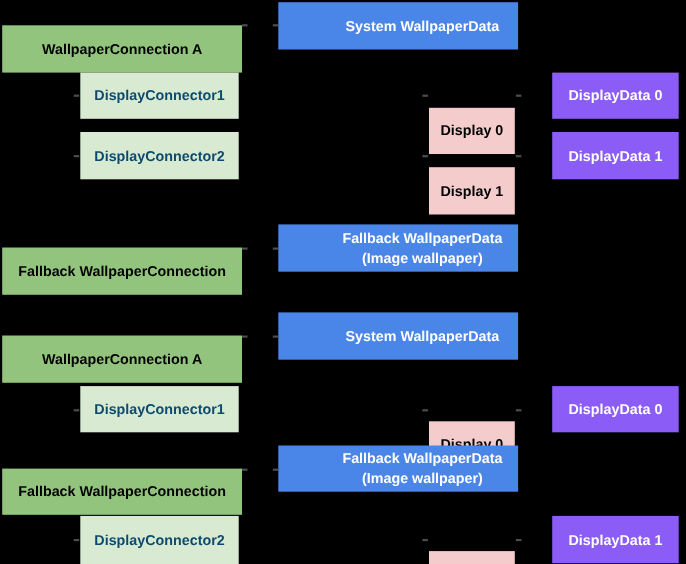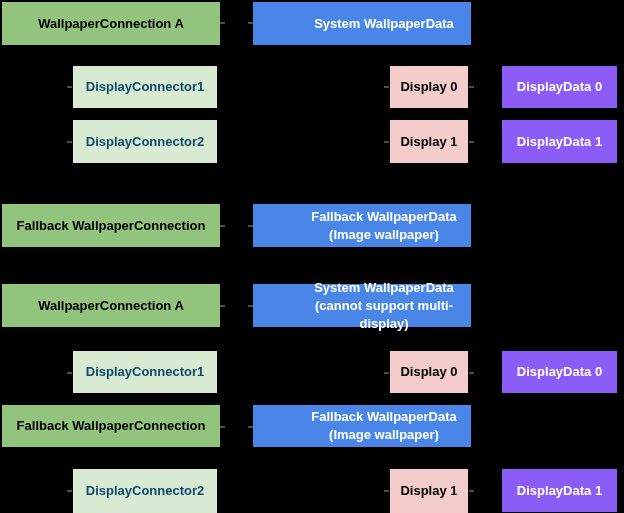--- a/index.html
+++ b/index.html
@@ -16,24 +16,24 @@
     display: flex;
     flex-direction: column;
     align-items: center;
     justify-content: center;
     text-align: center;
     font-weight: bold;
     font-size: 13px;
     line-height: 18px;
     box-sizing: border-box;
   }
-  .green   { background: #93c47d; color: #000000; }
+  .green   { background: #93c47d; color: #000000; margin-top: 21px; }
   .lgreen  { background: #d9ead3; color: #0c4a6e; }
   .blue    { background: #4a86e8; color: #ffffff; padding-left: 44px; }
-  .pink    { background: #f4cccc; color: #000000; }
+  .pink    { background: #f4cccc; color: #000000; margin-top: 32px; }
   .magenta { background: #8b5cf6; color: #ffffff; }
   .nub {
     position: absolute;
     width: 5px;
     height: 2px;
     background: #4d4d4d;
   }
 </style>
 </head>
 <body>
@@ -62,21 +62,20 @@
 
   <div class="box blue" style="left:253px; top:204px; width:218px; height:43px;">
     <span>Fallback WallpaperData</span>
     <span>(Image wallpaper)</span>
   </div>
 
   <div class="box green" style="left:2px; top:284px; width:218px; height:43px;">WallpaperConnection A</div>
 
   <div class="box blue" style="left:253px; top:284px; width:218px; height:43px;">
     <span>System WallpaperData</span>
-    <span>(cannot support multi-display)</span>
   </div>
 
   <div class="box lgreen" style="left:73px; top:351px; width:144px; height:42px;">DisplayConnector1</div>
 
   <div class="box pink" style="left:390px; top:351px; width:78px; height:42px;">Display 0</div>
 
   <div class="box magenta" style="left:502px; top:351px; width:115px; height:42px;">DisplayData 0</div>
 
   <div class="box green" style="left:2px; top:405px; width:218px; height:42px;">Fallback WallpaperConnection</div>
 

